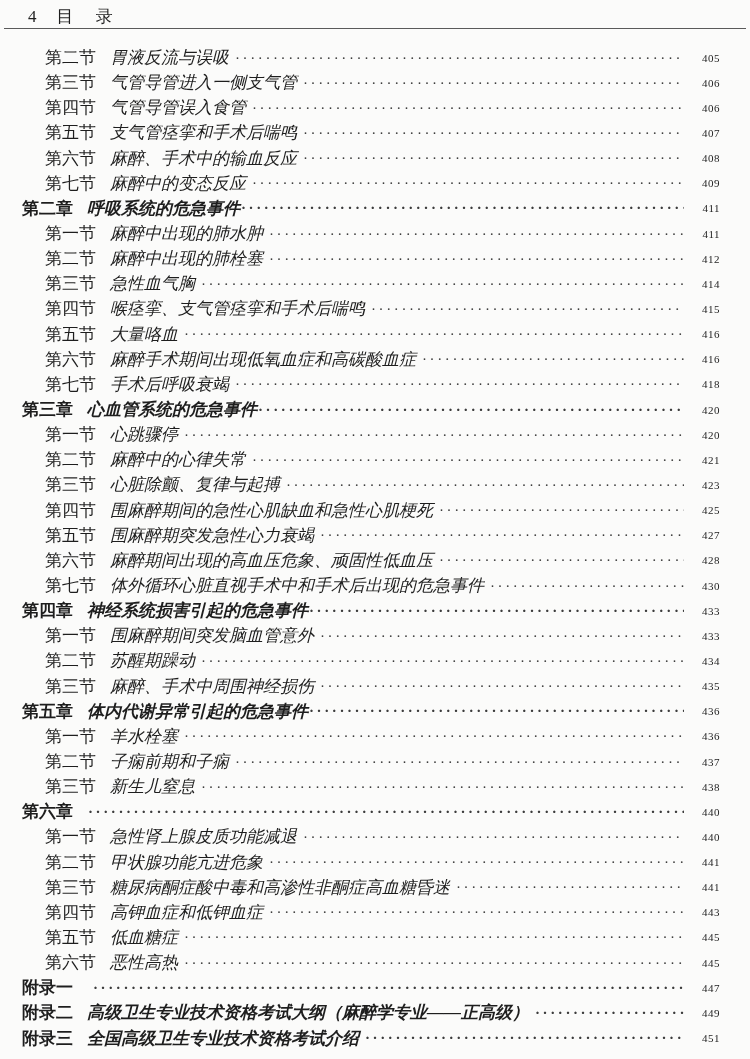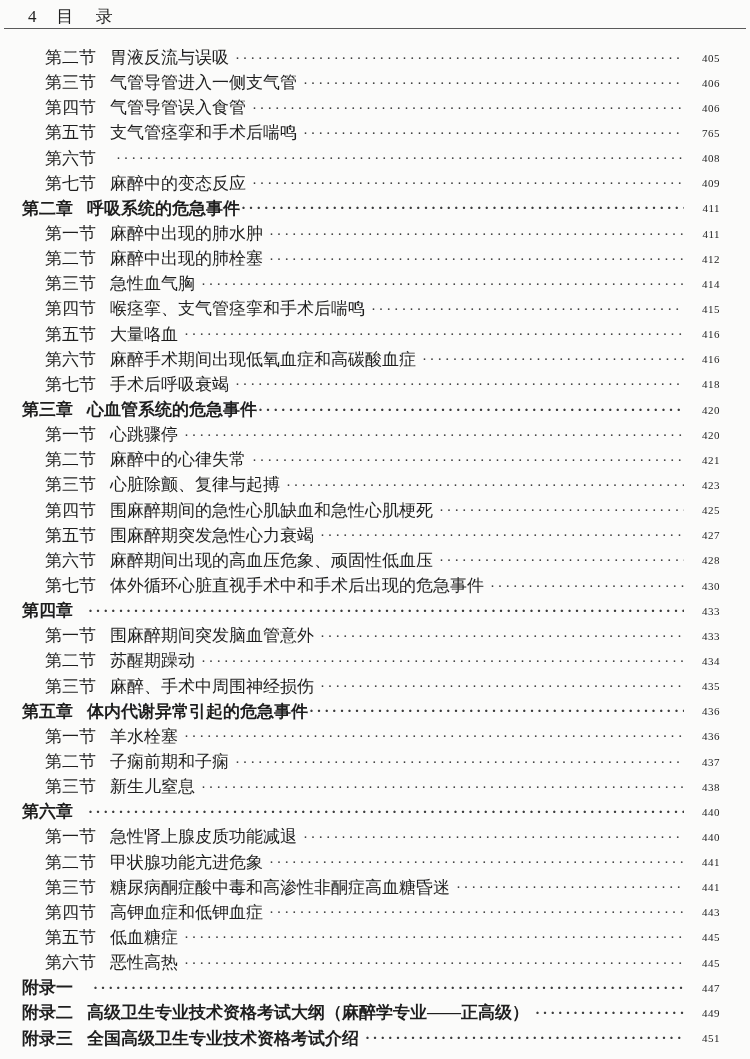--- a/index.html
+++ b/index.html
@@ -31,21 +31,21 @@
   .toc { padding-top: 16px; }
   .row {
     display: flex;
     align-items: center;
     height: 25.15px;
     padding-right: 30px;
     white-space: nowrap;
     font-size: 17px;
   }
   .row .label { flex: none; margin-right: 14px; }
-  .row .title { flex: none; }
+  .row .title { flex: none; font-style: italic; }
   .row .dots {
     flex: 1 1 auto;
     overflow: hidden;
     height: 20px;
     line-height: 20px;
     margin: 0 2px 0 6px;
     color: #3c3c3c;
     font-size: 15px;
     letter-spacing: 2.6px;
   }
@@ -89,24 +89,25 @@
       <div class="row lvl-section">
     <span class="label">第四节</span>
     <span class="title">气管导管误入食管</span>
     <span class="dots"></span>
     <span class="page-ref">406</span>
   </div>
       <div class="row lvl-section">
     <span class="label">第五节</span>
     <span class="title">支气管痉挛和手术后喘鸣</span>
     <span class="dots"></span>
-    <span class="page-ref">765</span>
+    <span class="page-ref">407</span>
   </div>
       <div class="row lvl-section">
     <span class="label">第六节</span>
+    <span class="title">麻醉、手术中的输血反应</span>
     <span class="dots"></span>
     <span class="page-ref">408</span>
   </div>
       <div class="row lvl-section">
     <span class="label">第七节</span>
     <span class="title">麻醉中的变态反应</span>
     <span class="dots"></span>
     <span class="page-ref">409</span>
   </div>
       <div class="row lvl-chapter">
@@ -200,20 +201,21 @@
     <span class="page-ref">428</span>
   </div>
       <div class="row lvl-section">
     <span class="label">第七节</span>
     <span class="title">体外循环心脏直视手术中和手术后出现的危急事件</span>
     <span class="dots"></span>
     <span class="page-ref">430</span>
   </div>
       <div class="row lvl-chapter">
     <span class="label">第四章</span>
+    <span class="title">神经系统损害引起的危急事件</span>
     <span class="dots"></span>
     <span class="page-ref">433</span>
   </div>
       <div class="row lvl-section">
     <span class="label">第一节</span>
     <span class="title">围麻醉期间突发脑血管意外</span>
     <span class="dots"></span>
     <span class="page-ref">433</span>
   </div>
       <div class="row lvl-section">

